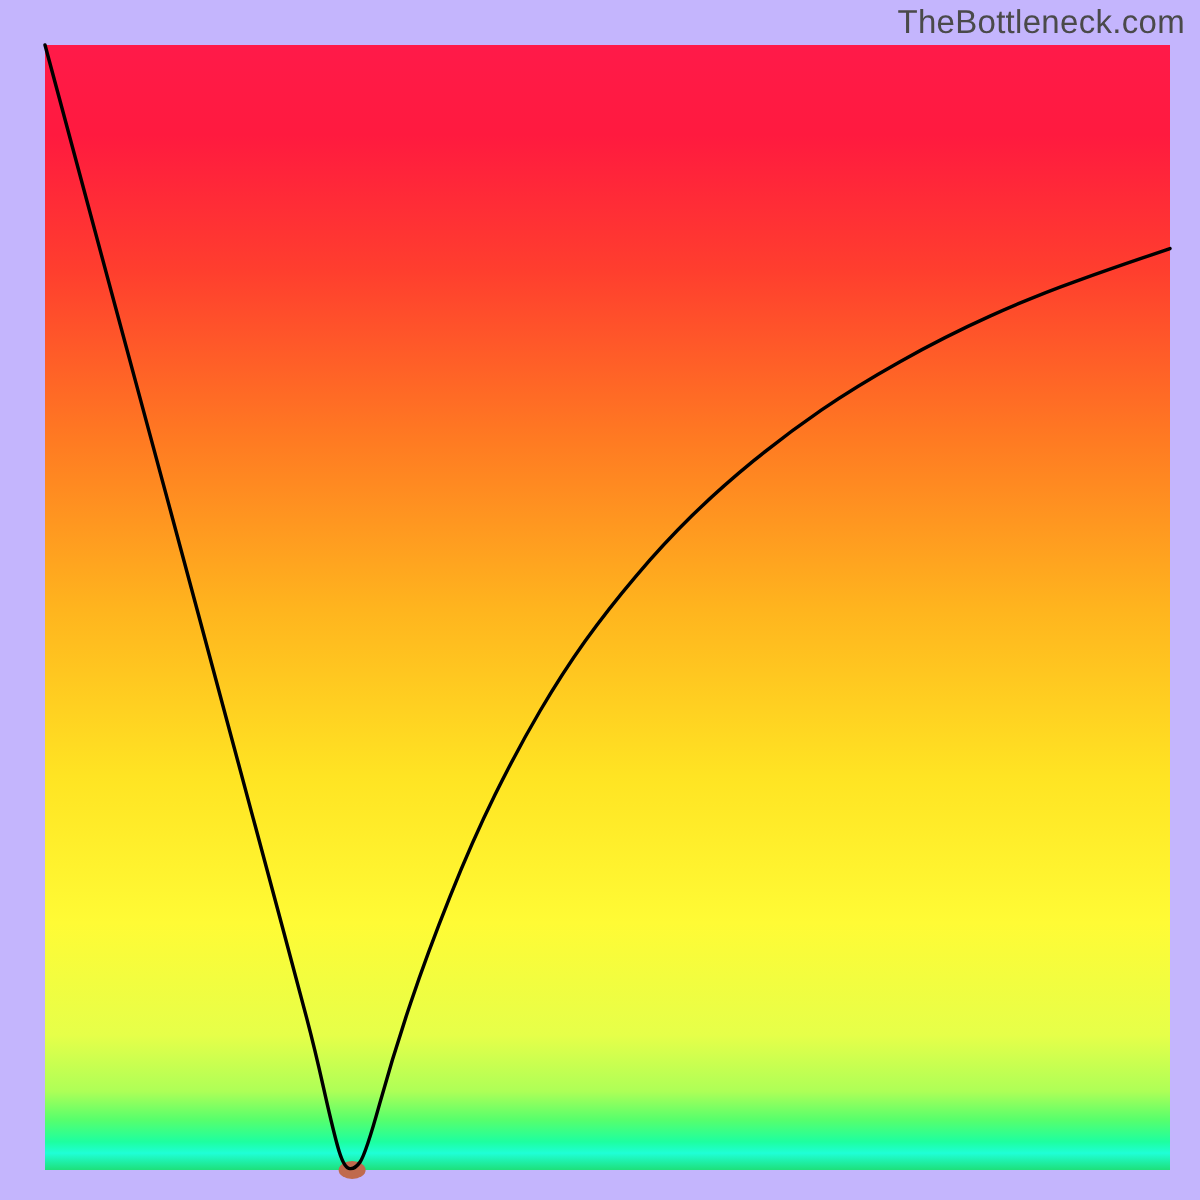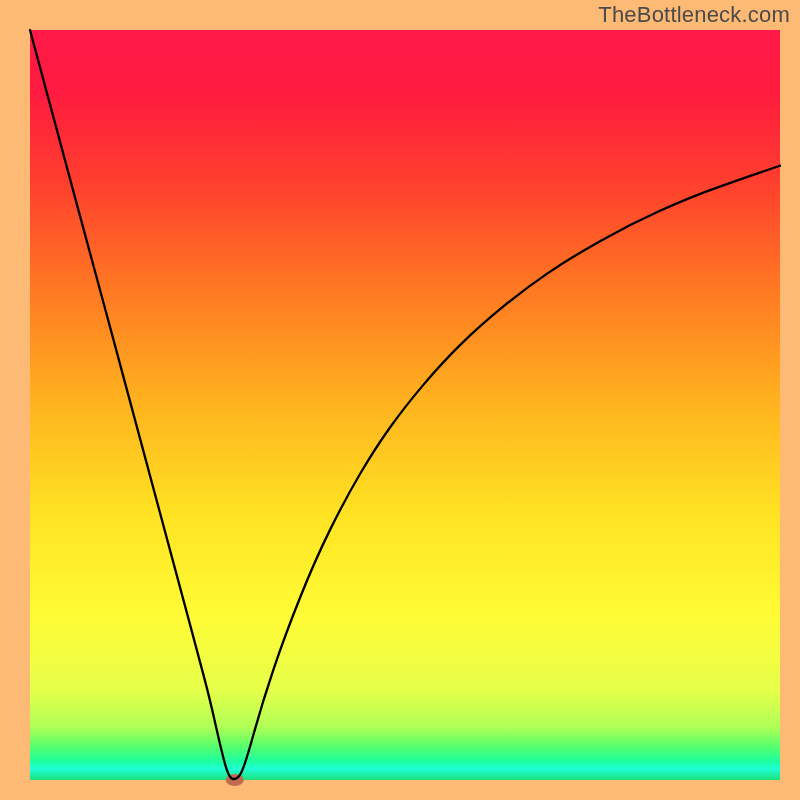--- a/index.html
+++ b/index.html
@@ -8,21 +8,21 @@
     width: 800px;
     height: 800px;
     overflow: hidden;
     background: #000;
     font-family: Arial, Helvetica, sans-serif;
   }
   .frame {
     position: relative;
     width: 800px;
     height: 800px;
-    background: #fdba74;
+    background: #c4b5fd;
   }
   .watermark {
     position: absolute;
     top: 2px;
     right: 10px;
     color: #4a4a4a;
     font-size: 22px;
     font-weight: 500;
     letter-spacing: 0.2px;
     user-select: none;

